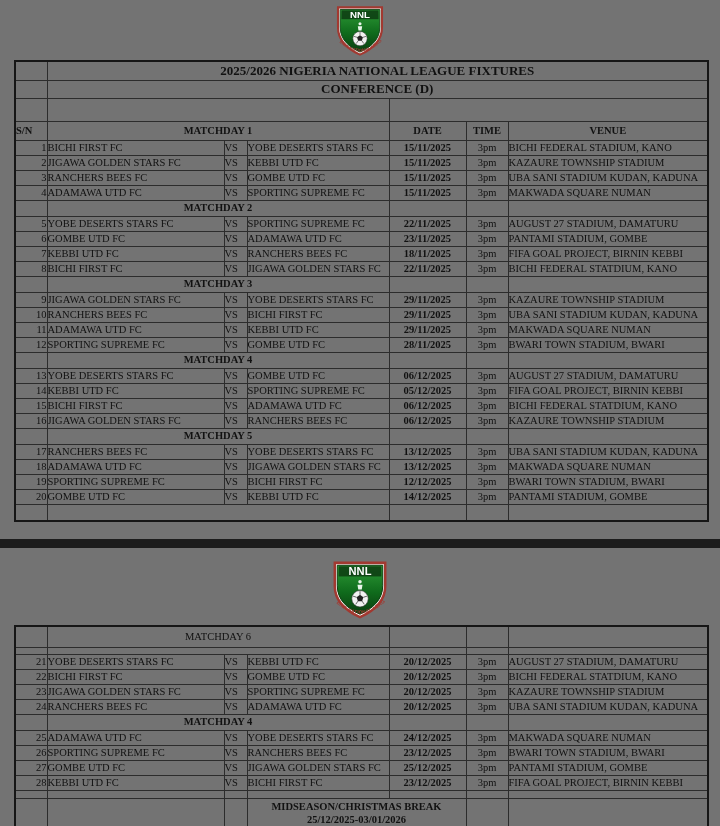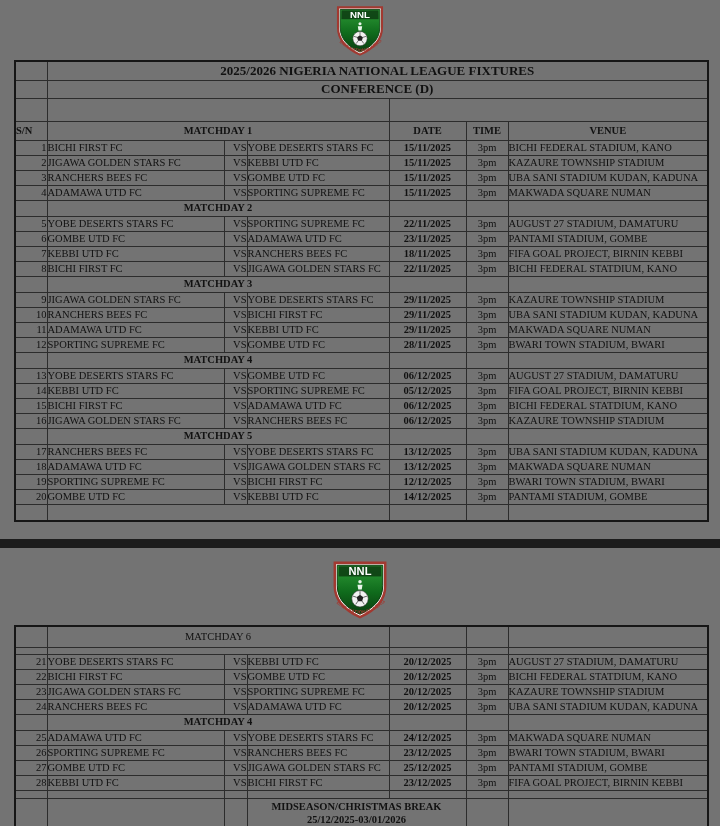--- a/index.html
+++ b/index.html
@@ -32,21 +32,21 @@
   .r-band{height:16px;}
   .r-band td{font-weight:bold;}
   .r-band-md6{height:21px;}
   .r-band-md6 td{font-weight:normal;vertical-align:middle;}
   .r-thin{height:7px;}
   .r-thin2{height:8px;}
   .r-endgap{height:17px;}
   .fixture{height:15px;}
   .c-sn{text-align:right;padding-right:5px;}
   .c-team{text-align:left;padding-left:6px;}
-  .c-vs{text-align:right;}
+  .c-vs{text-align:left;}
   .c-date{text-align:center;font-weight:bold;font-size:11px;}
   .c-time{text-align:center;margin-top:24px;}
   .c-venue{text-align:left;padding-left:6px;}
   .r-break{height:30px;}
   .break-cell{text-align:center;font-weight:bold;font-size:11px;white-space:normal;}
   .break-cell div{line-height:1.25;}
   #page-break-bar{
     position:absolute;left:0;top:539px;width:720px;height:9px;background:#1c1c1c;
   }
 </style>

